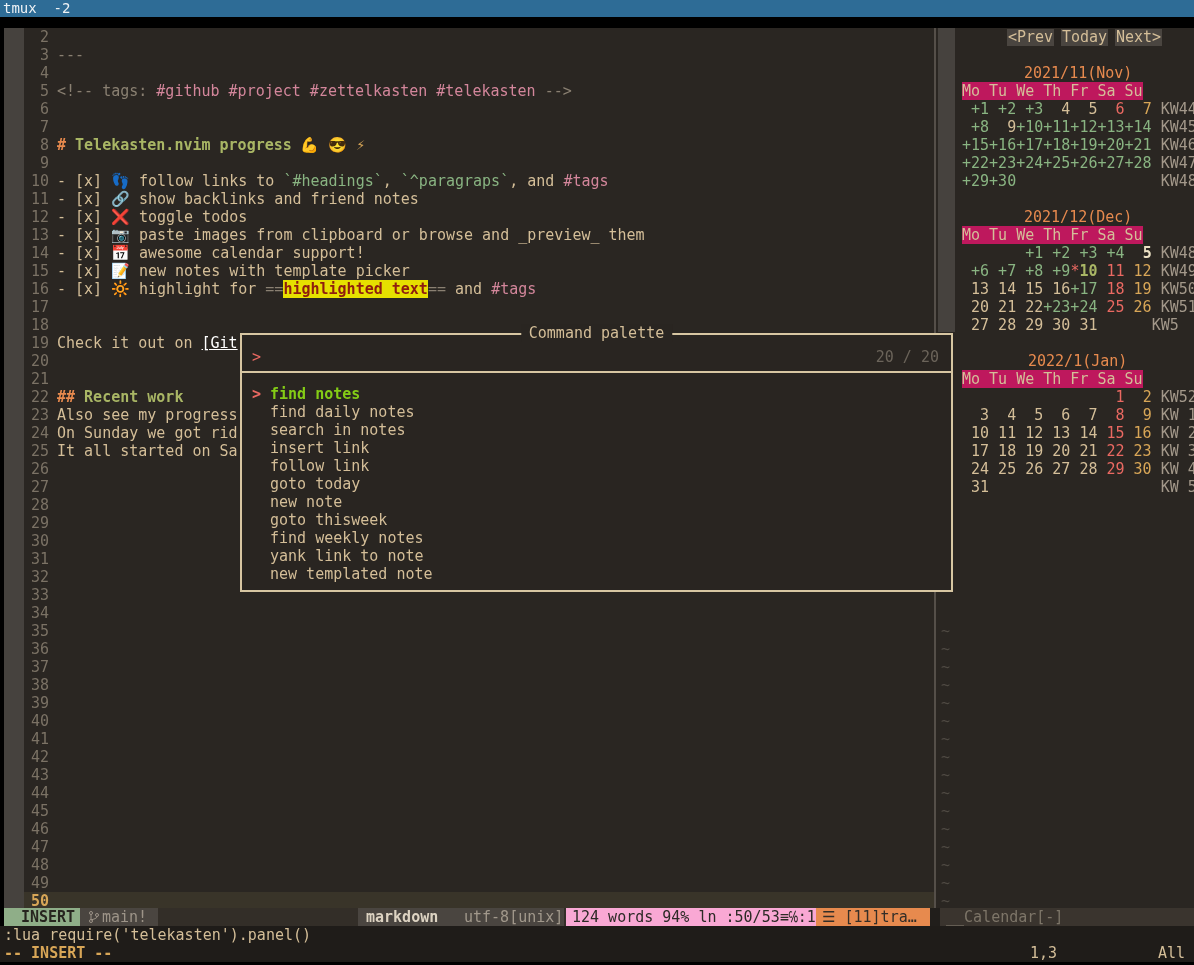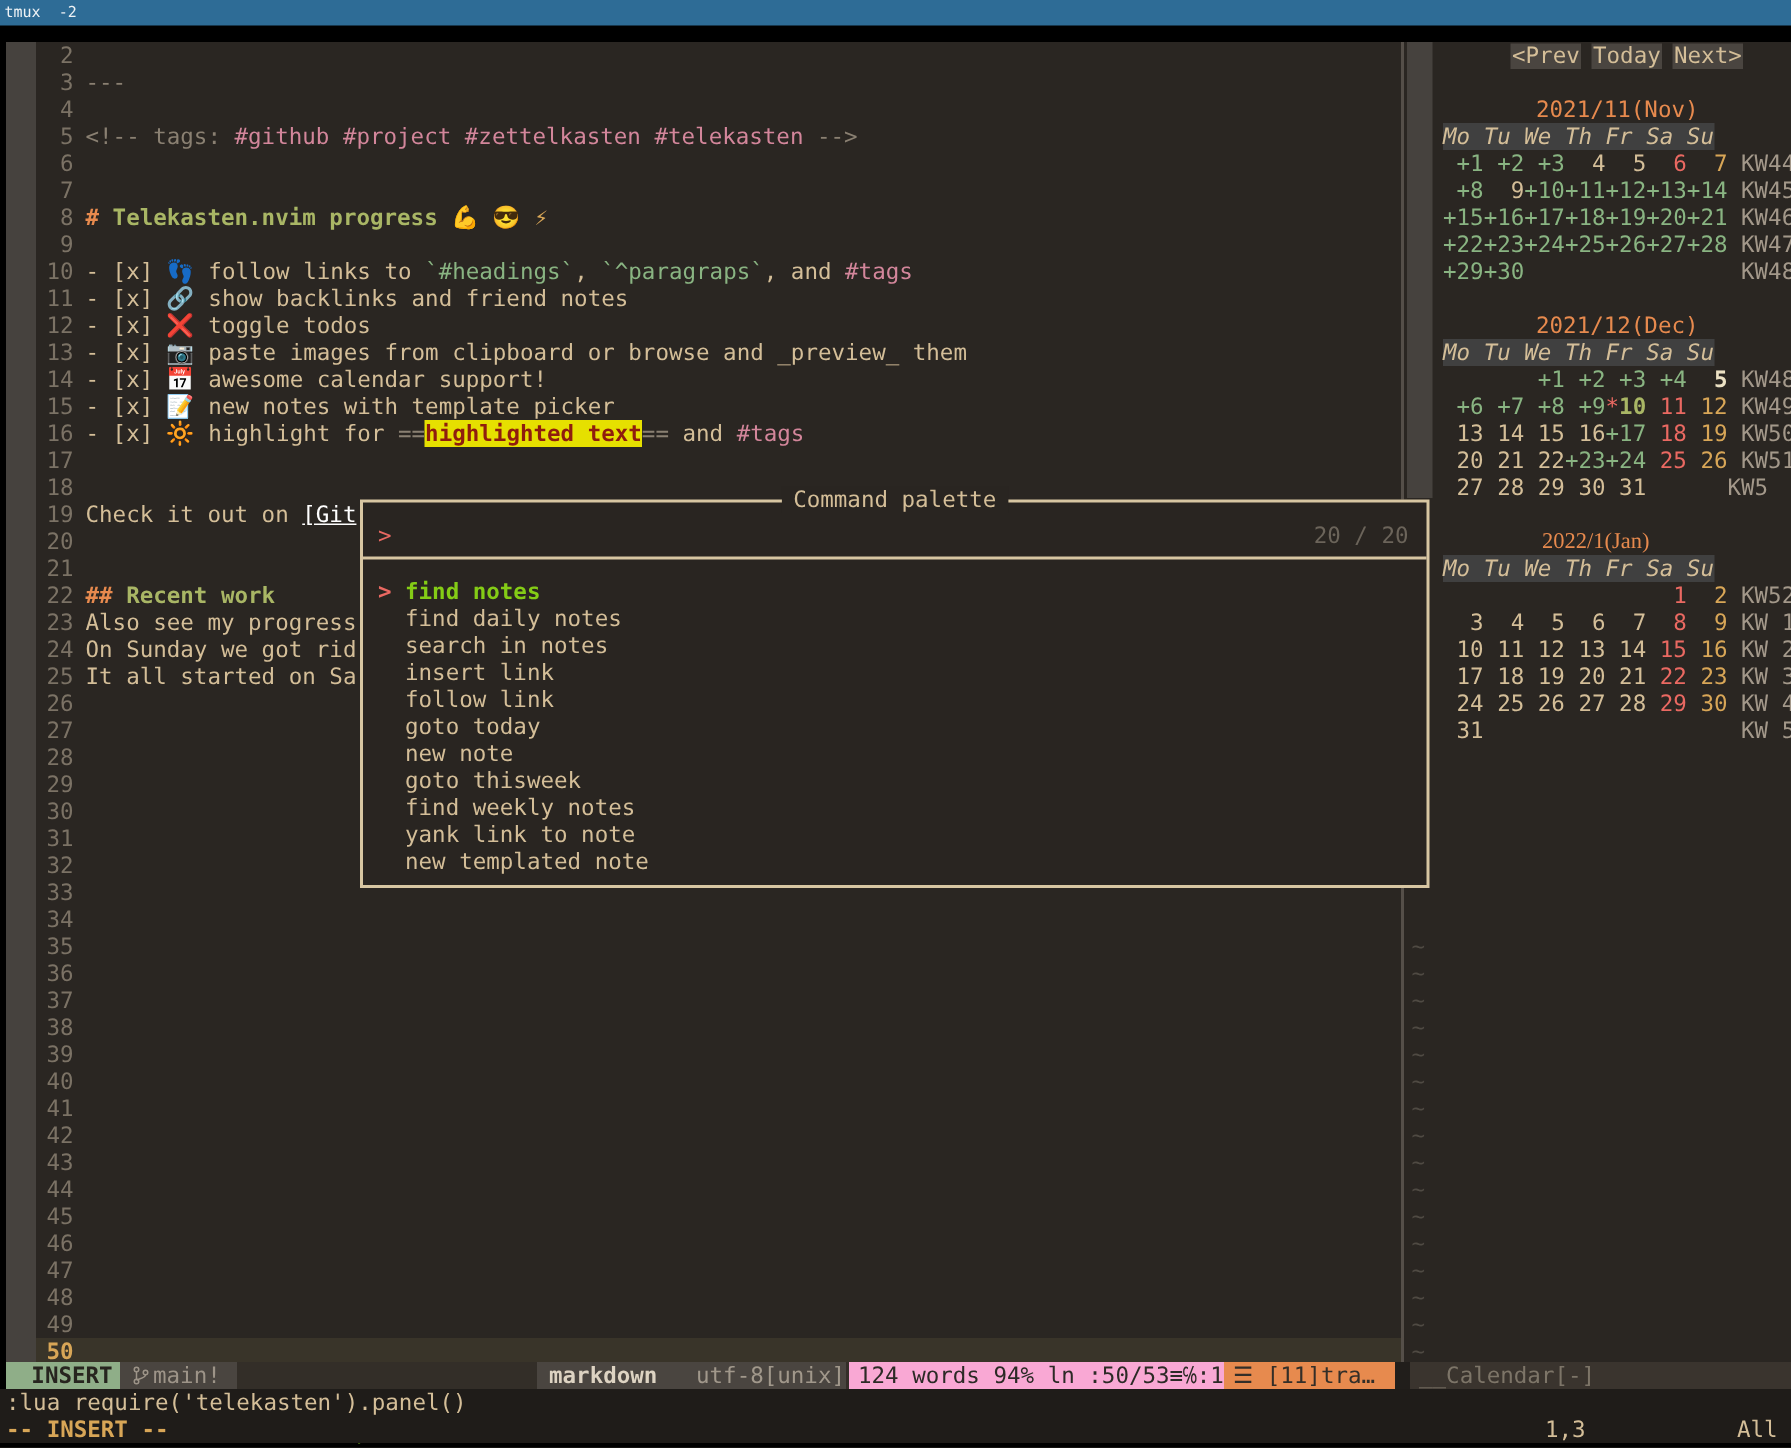--- a/index.html
+++ b/index.html
@@ -13,24 +13,24 @@
   span{white-space:pre;}
   .b{font-weight:bold;}
   
   .c-cream{color:#d4be98;} .c-grey{color:#8a8072;} .c-green{color:#a9b665;}
   .c-orange{color:#e78a4e;} .c-pink{color:#d3869b;} .c-aqua{color:#89b482;}
   .c-aquau{color:#ffffff;text-decoration:underline;}
   .c-red{color:#ea6962;} .c-yellow{color:#d8a657;}
   .c-bright{color:#ece1c4;font-weight:bold;}
   .c-hl{background:#e6e000;color:#8f1d0e;font-weight:bold;}
   .c-kw{color:#a3988a;} .c-tilde{color:#4f4a43;}
-  .c-hdr{background:#404040;color:#d4be98;font-style:italic;}
+  .c-hdr{background:#be185d;color:#d4be98;}
 
   .tmuxbar{left:0;top:0;width:1194px;height:17px;background:#2e6c96;color:#eef2f5;
-           font-size:10px;line-height:17px;}
+           font-size:14px;line-height:17px;}
   .tmuxbar span{padding-left:3px;}
 
   .editorbg{left:4px;top:28px;width:1190px;height:880px;background:#2a2622;}
   .lstrip{left:4px;top:28px;width:20px;height:880px;background:#46423e;}
   .cursorline{left:24px;top:892px;width:910px;height:16px;background:#393429;}
   .vsep{left:934px;top:28px;width:2px;height:880px;background:#554f49;}
   .calthumb{left:938px;top:28px;width:17px;height:304px;background:#46423e;}
 
   .erow{position:absolute;left:0;height:18px;width:930px;white-space:pre;}
   .lnum{position:absolute;left:20px;width:25px;text-align:right;color:#7b7265;}
@@ -154,21 +154,21 @@
       <div class="calrow" style="top: 108px; left: 962px;"><span class="c-aqua">+15+16+17+18+19+20+21</span><span class="c-cream"> </span><span class="c-kw">KW46</span></div>
       <div class="calrow" style="top: 126px; left: 962px;"><span class="c-aqua">+22+23+24+25+26+27+28</span><span class="c-cream"> </span><span class="c-kw">KW47</span></div>
       <div class="calrow" style="top: 144px; left: 962px;"><span class="c-aqua">+29+30</span><span class="c-cream">                </span><span class="c-kw">KW48</span></div>
       <div class="calrow" style="top: 180px; left: 1024px;"><span class="c-orange">2021/12(Dec)</span></div>
       <div class="calrow" style="top: 198px; left: 962px;"><span class="c-hdr">Mo Tu We Th Fr Sa Su</span></div>
       <div class="calrow" style="top: 216px; left: 962px;"><span class="c-cream">      </span><span class="c-aqua"> +1 +2 +3 +4</span><span class="c-cream">  </span><span class="c-bright">5</span><span class="c-cream"> </span><span class="c-kw">KW48</span></div>
       <div class="calrow" style="top: 234px; left: 962px;"><span class="c-aqua"> +6 +7 +8 +9</span><span class="c-red">*</span><span class="c-green b">10</span><span class="c-cream"> </span><span class="c-red">11</span><span class="c-cream"> </span><span class="c-yellow">12</span><span class="c-cream"> </span><span class="c-kw">KW49</span></div>
       <div class="calrow" style="top: 252px; left: 962px;"><span class="c-cream"> 13 14 15 16</span><span class="c-aqua">+17</span><span class="c-cream"> </span><span class="c-red">18</span><span class="c-cream"> </span><span class="c-yellow">19</span><span class="c-cream"> </span><span class="c-kw">KW50</span></div>
       <div class="calrow" style="top: 270px; left: 962px;"><span class="c-cream"> 20 21 22</span><span class="c-aqua">+23+24</span><span class="c-cream"> </span><span class="c-red">25</span><span class="c-cream"> </span><span class="c-yellow">26</span><span class="c-cream"> </span><span class="c-kw">KW51</span></div>
       <div class="calrow" style="top: 288px; left: 962px;"><span class="c-cream"> 27 28 29 30 31</span><span class="c-cream">      </span><span class="c-kw">KW5</span></div>
-      <div class="calrow" style="top: 324px; left: 1028px; font-family: Liberation Serif, serif;"><span class="c-orange">2022/1(Jan)</span></div>
+      <div class="calrow" style="top: 324px; left: 1028px;"><span class="c-orange">2022/1(Jan)</span></div>
       <div class="calrow" style="top: 342px; left: 962px;"><span class="c-hdr">Mo Tu We Th Fr Sa Su</span></div>
       <div class="calrow" style="top: 360px; left: 962px;"><span class="c-cream">               </span><span class="c-cream">  </span><span class="c-red">1</span><span class="c-cream">  </span><span class="c-yellow">2</span><span class="c-cream"> </span><span class="c-kw">KW52</span></div>
       <div class="calrow" style="top: 378px; left: 962px;"><span class="c-cream">  3  4  5  6  7</span><span class="c-cream">  </span><span class="c-red">8</span><span class="c-cream">  </span><span class="c-yellow">9</span><span class="c-cream"> </span><span class="c-kw">KW 1</span></div>
       <div class="calrow" style="top: 396px; left: 962px;"><span class="c-cream"> 10 11 12 13 14</span><span class="c-cream"> </span><span class="c-red">15</span><span class="c-cream"> </span><span class="c-yellow">16</span><span class="c-cream"> </span><span class="c-kw">KW 2</span></div>
       <div class="calrow" style="top: 414px; left: 962px;"><span class="c-cream"> 17 18 19 20 21</span><span class="c-cream"> </span><span class="c-red">22</span><span class="c-cream"> </span><span class="c-yellow">23</span><span class="c-cream"> </span><span class="c-kw">KW 3</span></div>
       <div class="calrow" style="top: 432px; left: 962px;"><span class="c-cream"> 24 25 26 27 28</span><span class="c-cream"> </span><span class="c-red">29</span><span class="c-cream"> </span><span class="c-yellow">30</span><span class="c-cream"> </span><span class="c-kw">KW 4</span></div>
       <div class="calrow" style="top: 450px; left: 962px;"><span class="c-cream"> 31</span><span class="c-cream">                   </span><span class="c-kw">KW 5</span></div>
       <div class="calrow" style="top: 594px; left: 941px;"><span class="c-tilde">~</span></div>
       <div class="calrow" style="top: 612px; left: 941px;"><span class="c-tilde">~</span></div>
       <div class="calrow" style="top: 630px; left: 941px;"><span class="c-tilde">~</span></div>

